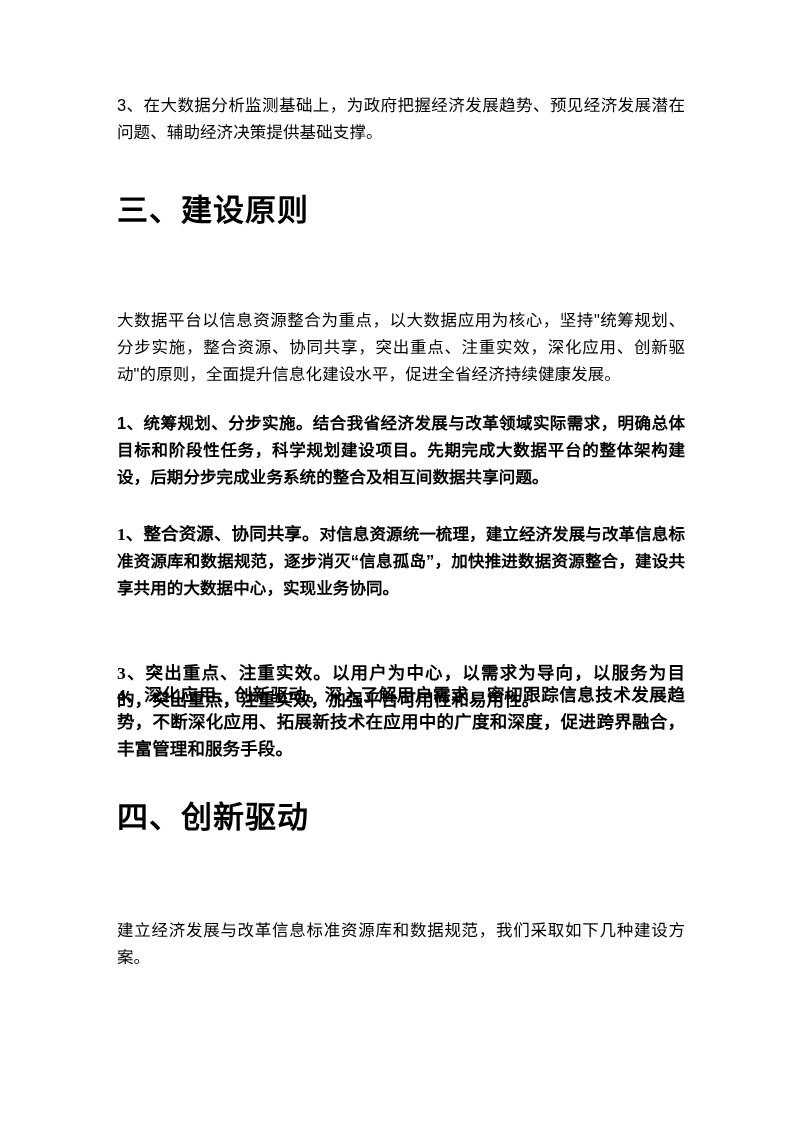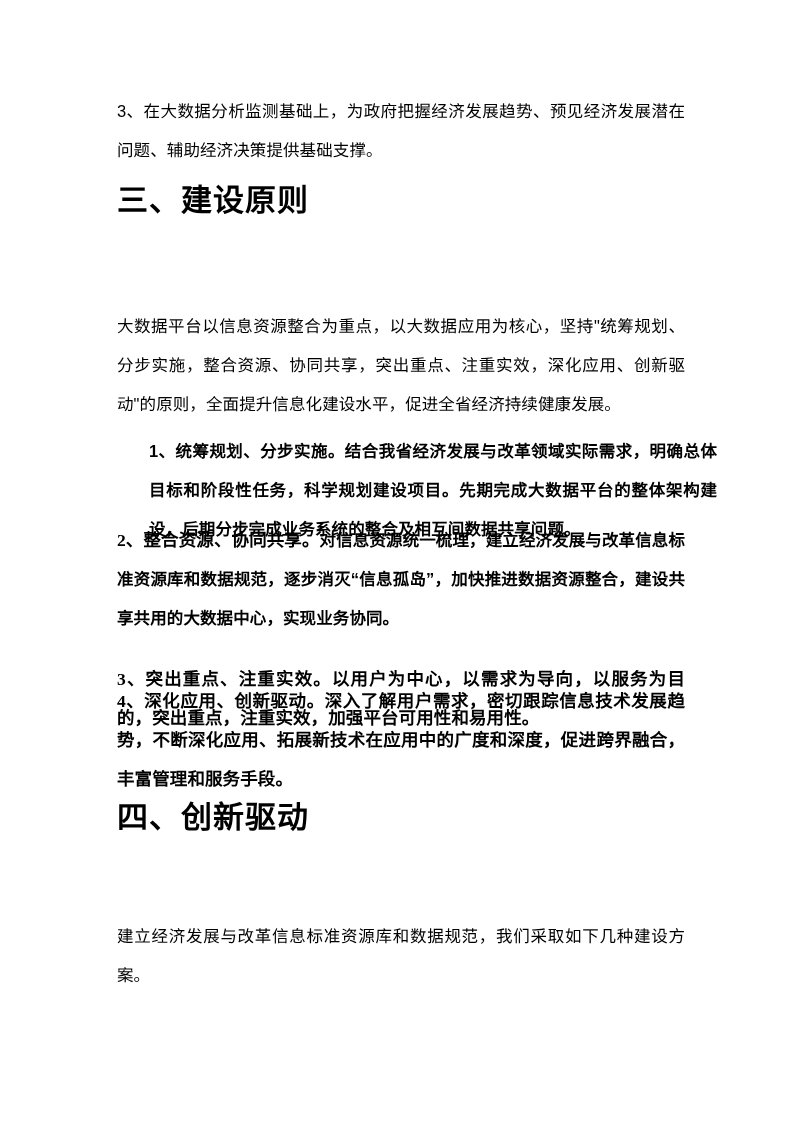--- a/index.html
+++ b/index.html
@@ -31,21 +31,21 @@
     top: 0;
     width: 568px;
   }
 
   
   .para {
     margin: 0;
     text-align: justify;
     text-justify: inter-ideograph;
     word-break: break-all;
-    line-height: 39px;
+    line-height: 27px;
     letter-spacing: 0.1px;
   }
 
   
   .body-regular {
     font-family: "Liberation Sans", "DejaVu Sans", sans-serif;
     font-weight: 400;
     font-size: 16.5px;
   }
 
@@ -69,23 +69,23 @@
     font-family: "Liberation Serif", "DejaVu Serif", serif;
     font-weight: 700;
     font-size: 31px;
     line-height: 40px;
     letter-spacing: 1px;
     white-space: nowrap;
   }
 
   
   .lead-para       { position: absolute; top: 92px;  width: 568px; }
-  .heading-three   { position: absolute; top: 181px; width: 568px; }
+  .heading-three   { position: absolute; top: 191px; width: 568px; }
   .intro-para      { position: absolute; top: 307px; width: 568px; }
-  .principle-1     { position: absolute; top: 432px; width: 568px; margin-left: 32px; }
+  .principle-1     { position: absolute; top: 410px; width: 568px; }
   .principle-2     { position: absolute; top: 521px; width: 568px; }
   .principle-3     { position: absolute; top: 613px; width: 568px; margin-top: 47px; }
   .principle-4     { position: absolute; top: 682px; width: 568px; }
   .heading-four    { position: absolute; top: 798px; width: 568px; }
   .closing-para    { position: absolute; top: 917px; width: 568px; }
 </style>
 </head>
 <body>
 
 <div class="page">
@@ -95,21 +95,21 @@
 
     <h1 class="heading heading-three">三、建设原则</h1>
 
     <p class="para body-regular intro-para">大数据平台以信息资源整合为重点，以大数据应用为核心，坚持"统筹规划、分步实施，整合资源、协同共享，突出重点、注重实效，深化应用、创新驱动"的原则，全面提升信息化建设水平，促进全省经济持续健康发展。</p>
 
     <p class="para principle-1">
       <span class="run-sans-bold">1、统筹规划、分步实施。</span><span class="run-sans-bold">结合我省经济发展与改革领域实际需求，明确总体目标和阶段性任务，科学规划建设项目。先期完成大数据平台的整体架构建设，后期分步完成业务系统的整合及相互间数据共享问题。</span>
     </p>
 
     <p class="para principle-2">
-      <span class="run-serif-bold">2、整合资源、协同共享。</span><span class="run-sans-bold">对信息资源统一梳理，建立经济发展与改革信息标准资源库和数据规范，逐步消灭“信息孤岛”，加快推进数据资源整合，建设共享共用的大数据中心，实现业务协同。</span>
+      <span class="run-serif-bold">1、整合资源、协同共享。</span><span class="run-sans-bold">对信息资源统一梳理，建立经济发展与改革信息标准资源库和数据规范，逐步消灭“信息孤岛”，加快推进数据资源整合，建设共享共用的大数据中心，实现业务协同。</span>
     </p>
 
     <p class="para principle-3">
       <span class="run-serif-bold">3、突出重点、注重实效。</span><span class="run-serif-bold">以用户为中心，以需求为导向，以服务为目的，突出重点，注重实效，加强平台可用性和易用性。</span>
     </p>
 
     <p class="para principle-4">
       <span class="run-serif-bold">4、深化应用、创新驱动。</span><span class="run-serif-bold">深入了解用户需求，密切跟踪信息技术发展趋势，不断深化应用、拓展新技术在应用中的广度和深度，促进跨界融合，丰富管理和服务手段。</span>
     </p>
 

